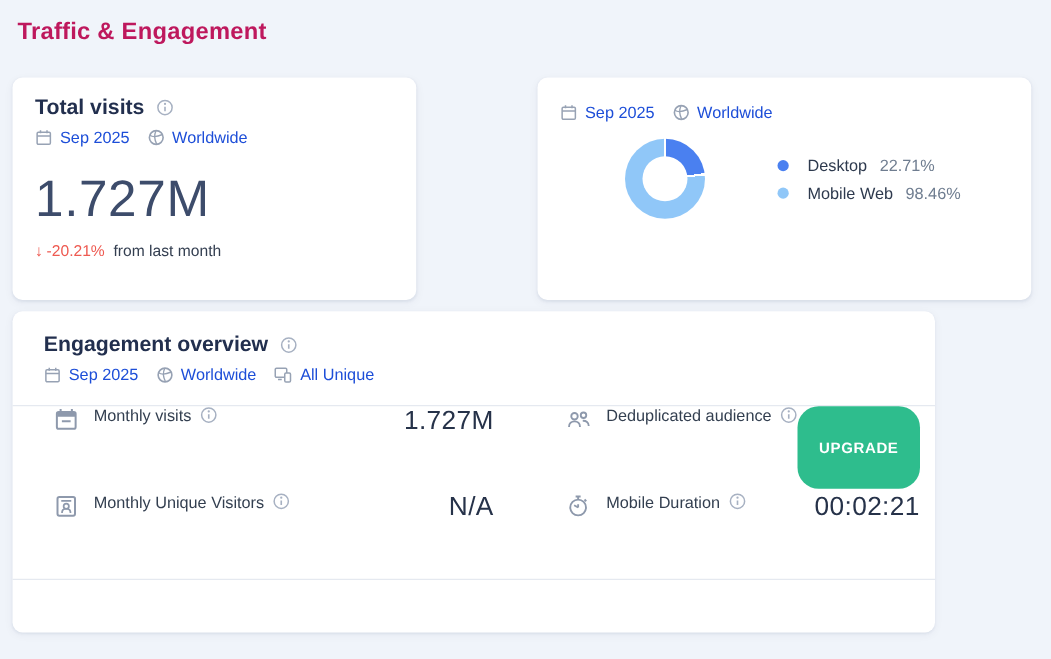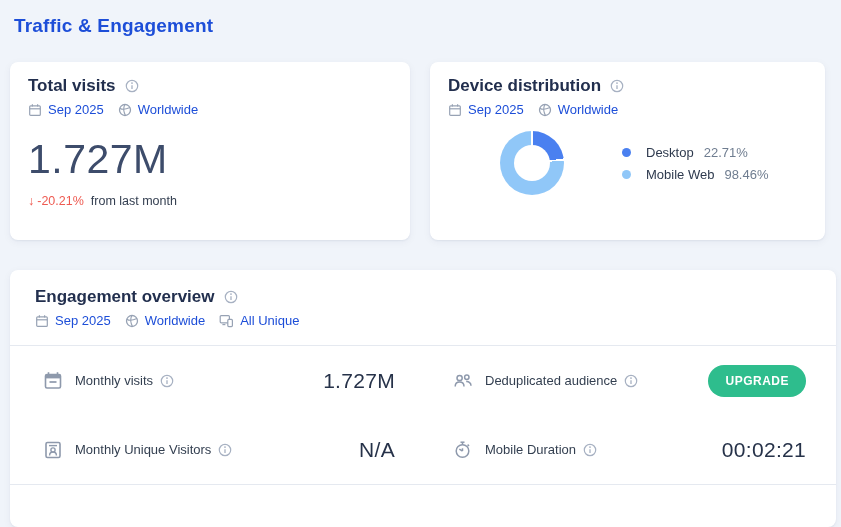--- a/index.html
+++ b/index.html
@@ -6,30 +6,30 @@
   html,body { width:841px; height:527px; }
   body {
     position: relative;
     background: #f0f4fa;
     font-family: "Liberation Sans", sans-serif;
     overflow: hidden;
     color: #2b3850;
   }
   .page-title {
     position: absolute; left: 14px; top: 15px;
-    font-size: 19px; font-weight: 700; color: #1d4ed8;
+    font-size: 19px; font-weight: 700; color: #be185d;
     letter-spacing: .2px;
   }
   .card {
     position: absolute; background: #fff; border-radius: 8px;
     box-shadow: 0 1px 2px rgba(22,41,84,.06), 0 2px 8px rgba(22,41,84,.05);
   }
-  #card-total { left:10px; top:62px; width:400px; height:178px; padding:14px 18px; }
+  #card-total { left:10px; top:62px; width:323px; height:178px; padding:14px 18px; }
   #card-device { left:430px; top:62px; width:395px; height:178px; padding:14px 18px; }
-  #card-engagement { left:10px; top:270px; width:826px; height:257px; }
+  #card-engagement { left:10px; top:249px; width:738px; height:257px; }
 
   .card-title-row { display:flex; align-items:center; gap:9px; }
   .card-title { font-size:17px; font-weight:700; color:#222f4e; }
   .card-sub {
     margin-top:6px; display:flex; align-items:center; gap:6px;
     font-size:13px; color:#1d4ed8;
   }
   .card-sub .gap { width:2px; }
   .sicon { display:inline-flex; align-items:center; }
   .info { display:inline-flex; align-items:center; cursor:pointer; }
@@ -60,29 +60,29 @@
   .legend-value { color:#6f7d90; margin-left:10px; }
 
   .eng-header { padding:17px 0 0 25px; }
   .divider { position:absolute; left:0; right:0; border-top:1px solid #e5e9f0; }
   .divider-1 { top:75px; }
   .divider-2 { top:214px; }
   .metrics-grid {
     position:absolute; top:76px; left:0; right:0; height:138px;
     display:grid; grid-template-columns: 413px 1fr; grid-template-rows: 1fr 1fr;
   }
-  .metric-cell { display:flex; align-items:center; padding:0 28px 0 32px; }
+  .metric-cell { display:flex; align-items:flex-start; padding:0 28px 0 32px; }
   .metric-cell.right-col { padding:0 30px 0 29px; }
   .micon { display:inline-flex; align-items:center; margin-right:11px; flex:0 0 auto; }
   .mlabel { font-size:13px; color:#333f50; margin-right:7px; white-space:nowrap; }
   .spacer { flex:1; }
   .mvalue { font-size:21px; color:#263249; letter-spacing:.3px; }
   .upgrade-btn {
     background:#2ebd8d; color:#fff; border:none; border-radius:17px;
-    padding:9px 17px; font-size:12px; font-weight:700; letter-spacing:.5px;
+    padding:26px 17px; font-size:12px; font-weight:700; letter-spacing:.5px;
     font-family:"Liberation Sans", sans-serif; cursor:pointer;
   }
 </style>
 </head>
 <body>
 
 <h1 class="page-title">Traffic &amp; Engagement</h1>
 
 <section class="card" id="card-total">
   <div class="card-title-row">
@@ -117,30 +117,20 @@
   </div>
   <div class="big-value">1.727M</div>
   <div class="change-line">
     <span class="change-neg">↓</span>
     <span class="change-neg">-20.21%</span>
     <span class="change-suffix">from last month</span>
   </div>
 </section>
 
 <section class="card" id="card-device">
-  <div class="card-title-row">
-    <h2 class="card-title">Device distribution</h2>
-    <span class="info">
-      <svg width="14" height="14" viewBox="0 0 14 14">
-          <circle cx="7" cy="7" r="5.7" fill="none" stroke="#a7b1c2" stroke-width="1.2"></circle>
-          <line x1="7" y1="6.3" x2="7" y2="10" stroke="#a7b1c2" stroke-width="1.3"></line>
-          <circle cx="7" cy="4.1" r="0.9" fill="#a7b1c2"></circle>
-        </svg>
-    </span>
-  </div>
   <div class="card-sub">
     <span class="sicon">
       <svg width="14" height="14" viewBox="0 0 14 14">
           <rect x="1.7" y="2.8" width="10.6" height="9.6" rx="1" fill="none" stroke="#97a2b4" stroke-width="1.2"></rect>
           <line x1="1.7" y1="5.8" x2="12.3" y2="5.8" stroke="#97a2b4" stroke-width="1.2"></line>
           <line x1="4.4" y1="1.2" x2="4.4" y2="3.6" stroke="#97a2b4" stroke-width="1.2"></line>
           <line x1="9.6" y1="1.2" x2="9.6" y2="3.6" stroke="#97a2b4" stroke-width="1.2"></line>
         </svg>
     </span>
     <span>Sep 2025</span>

